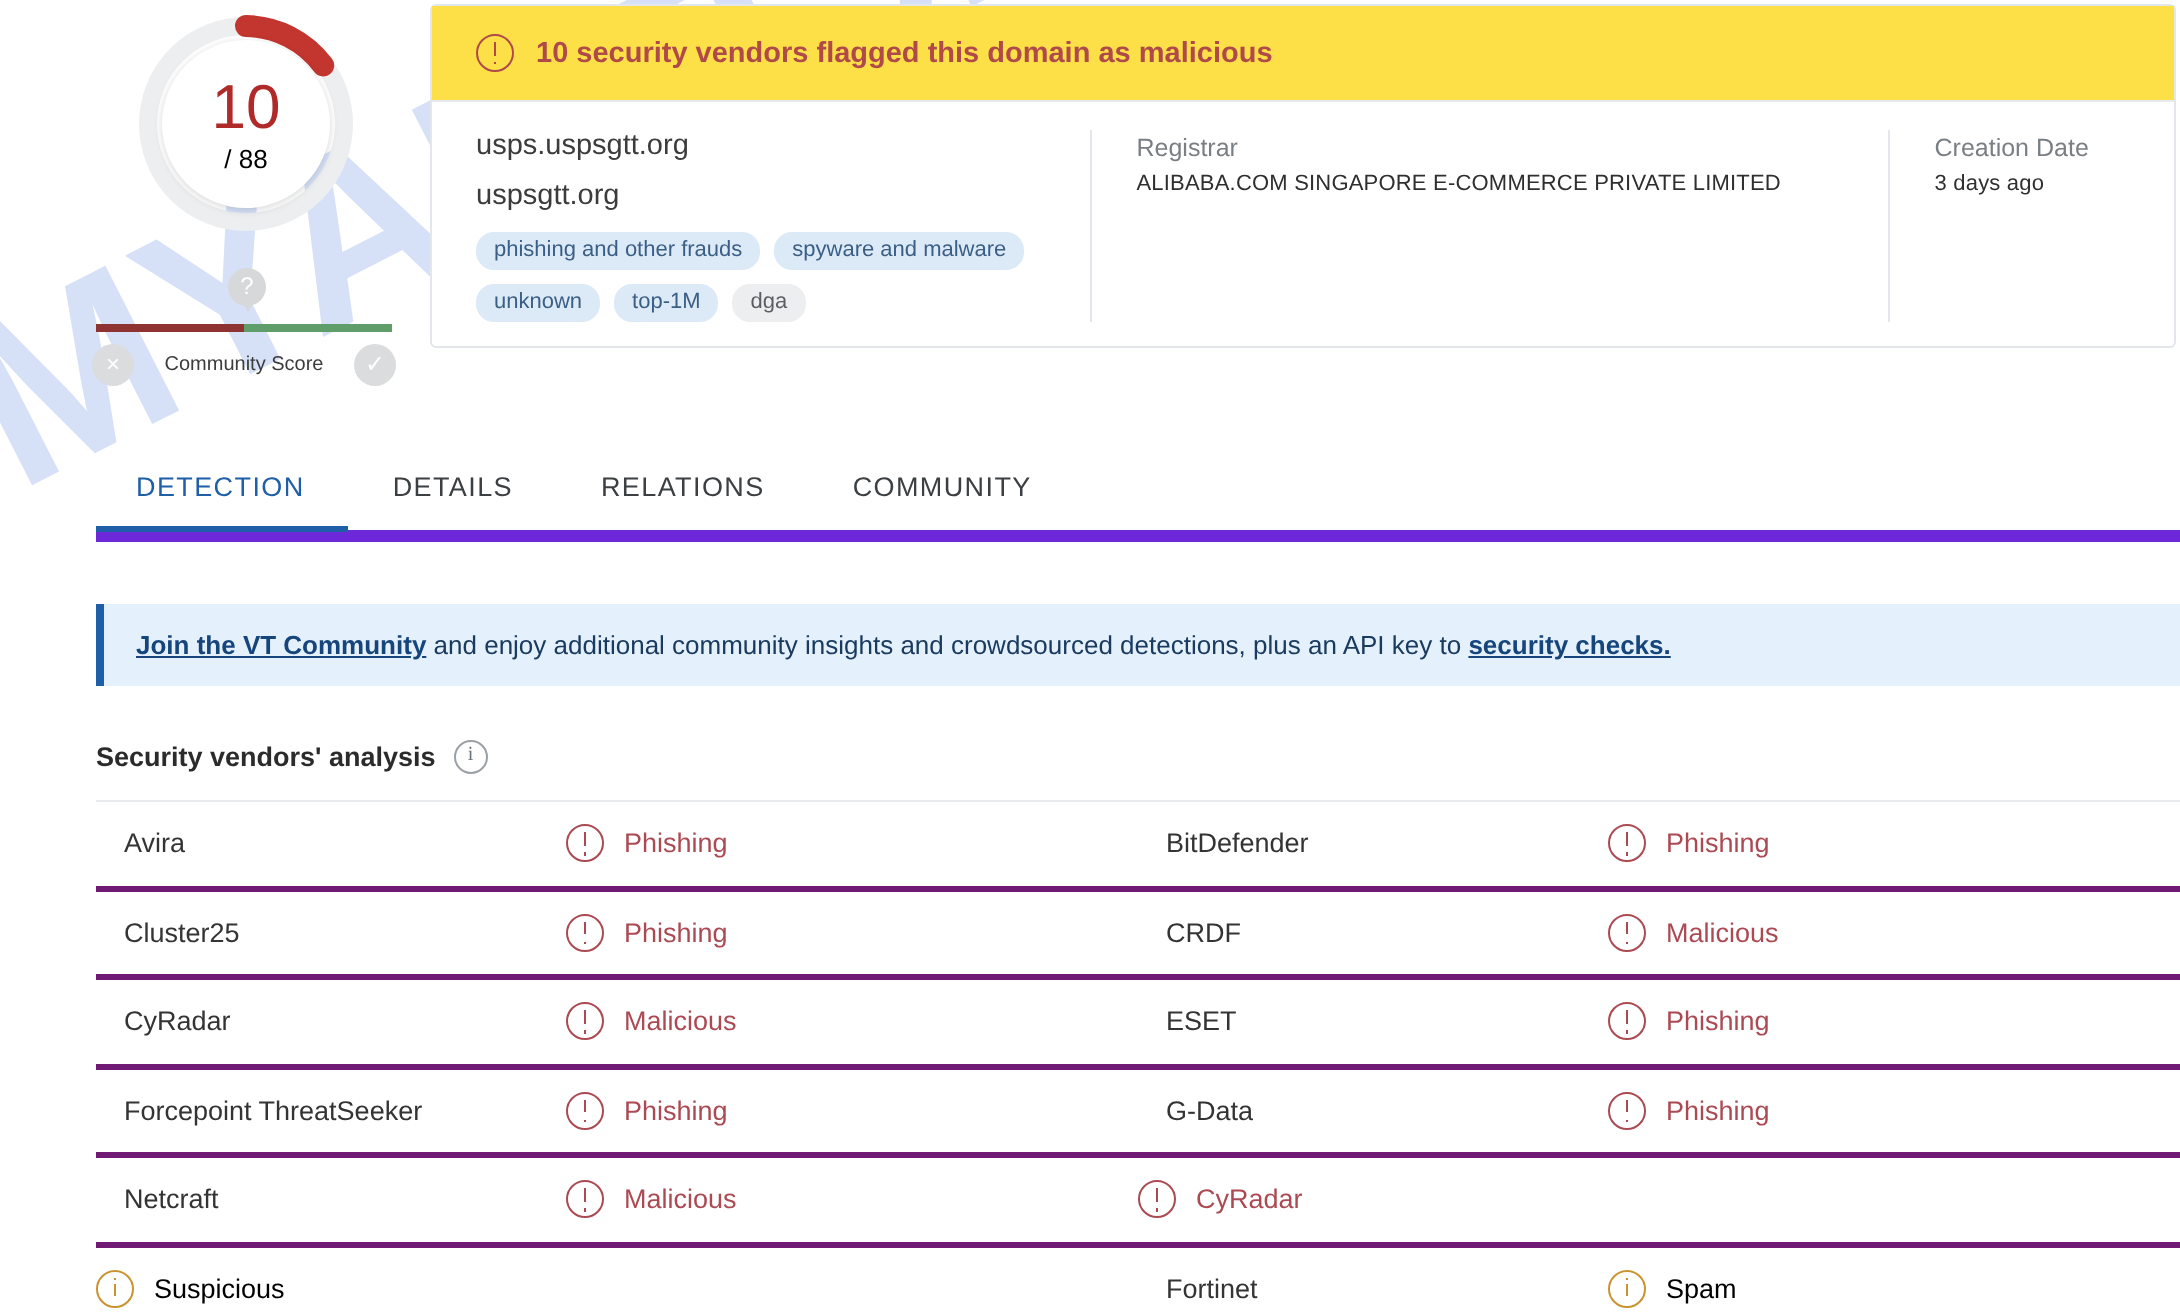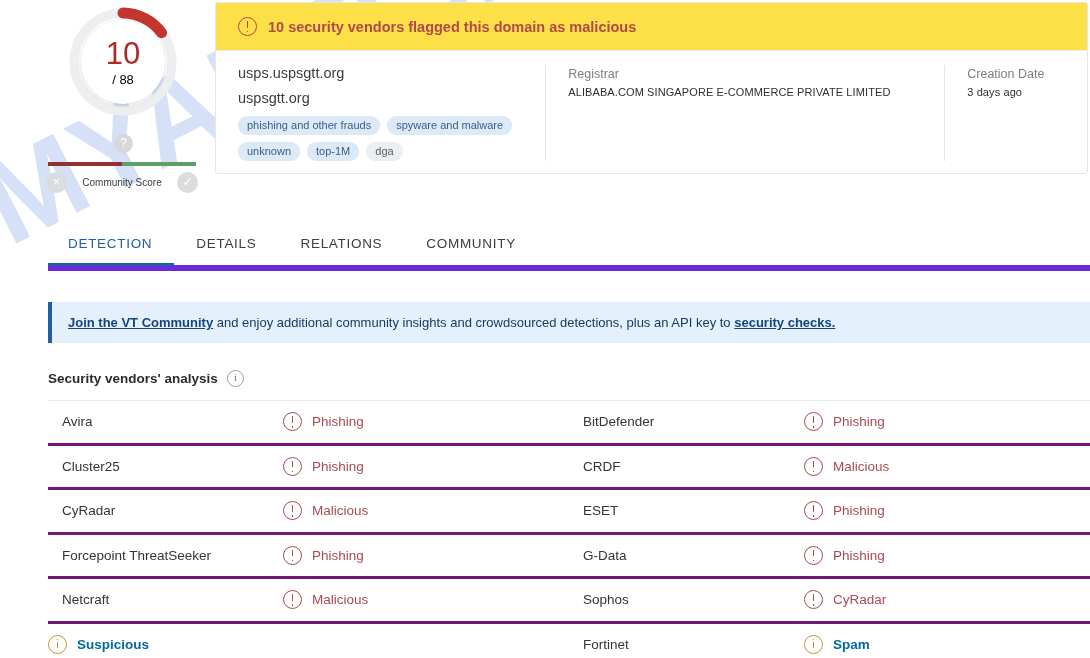--- a/index.html
+++ b/index.html
@@ -374,21 +374,21 @@
   }
   .vendor-result {
     display: flex;
     align-items: center;
     gap: 10px;
   }
   .result-text {
     font-size: 13.5px;
   }
   .result-malicious .result-text { color: #ab4a52; }
-  .result-suspicious .result-text { color: #0369a1; font-weight: bold; }
+  .result-suspicious .result-text { color: #000000; }
 
   .res-icon {
     width: 17px;
     height: 17px;
     border-radius: 50%;
     border: 1.2px solid currentColor;
     position: relative;
     flex: 0 0 auto;
   }
   .result-malicious .res-icon { color: #ab4a52; }
@@ -577,21 +577,20 @@
         </div>
       </div>
       <div class="vendor-cell">
         <div class="vendor-name">Netcraft</div>
         <div class="vendor-result result-malicious">
           <span class="res-icon excl"></span>
           <span class="result-text">Malicious</span>
         </div>
       </div>
       <div class="vendor-cell">
-        <div class="vendor-name">Sophos</div>
         <div class="vendor-result result-malicious">
           <span class="res-icon excl"></span>
           <span class="result-text">CyRadar</span>
         </div>
       </div>
       <div class="vendor-cell">
         <div class="vendor-result result-suspicious">
           <span class="res-icon info"></span>
           <span class="result-text">Suspicious</span>
         </div>

